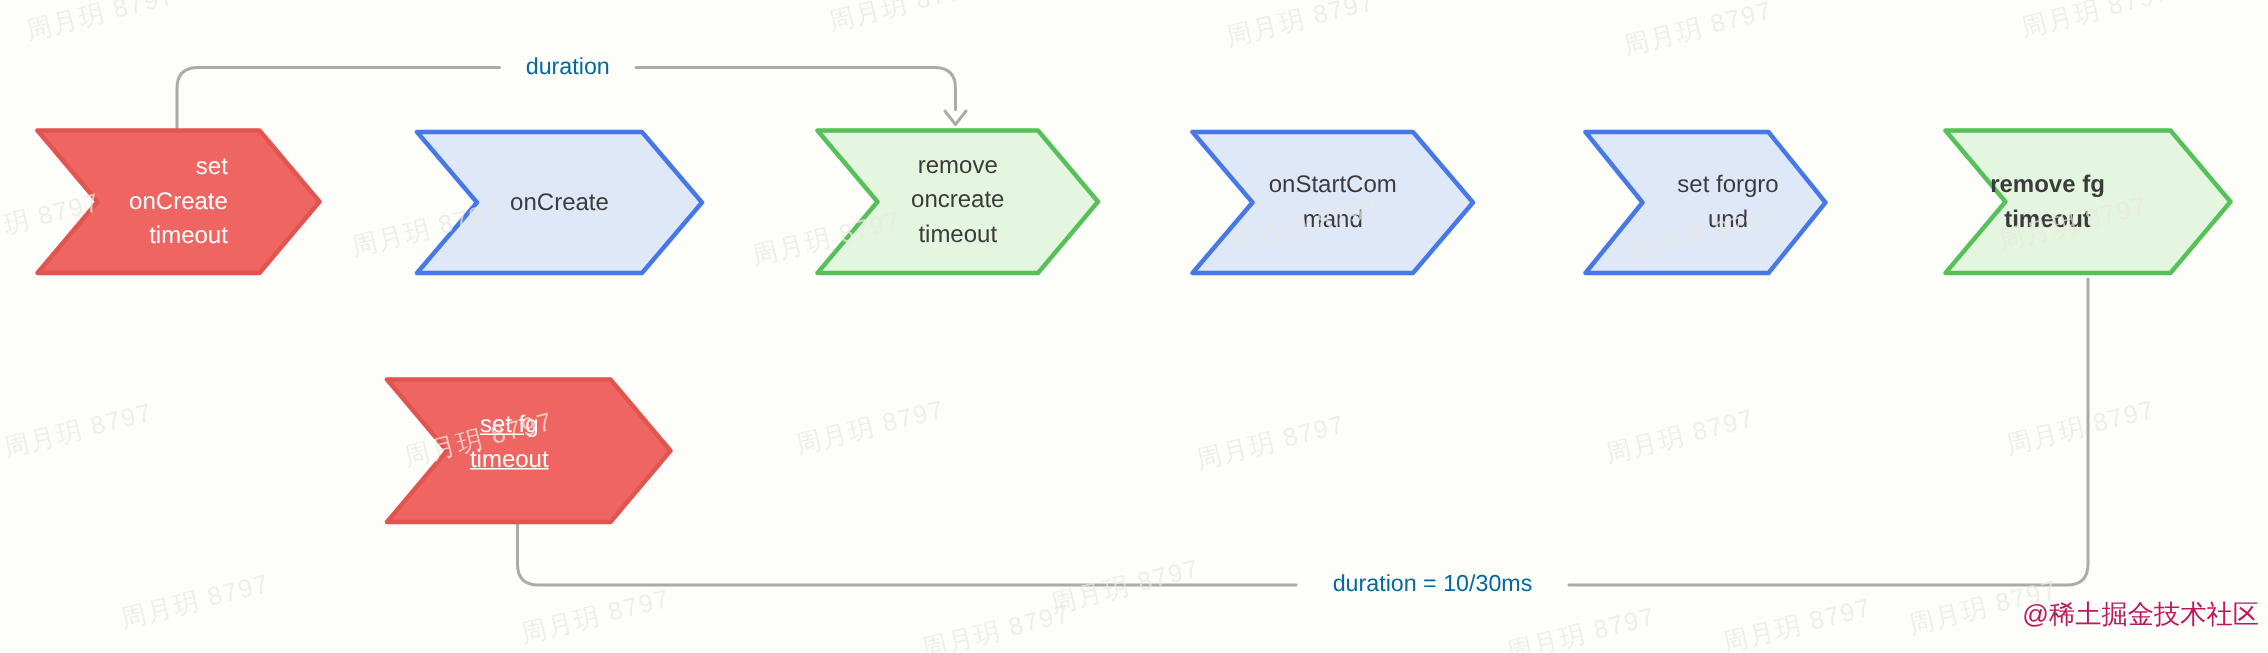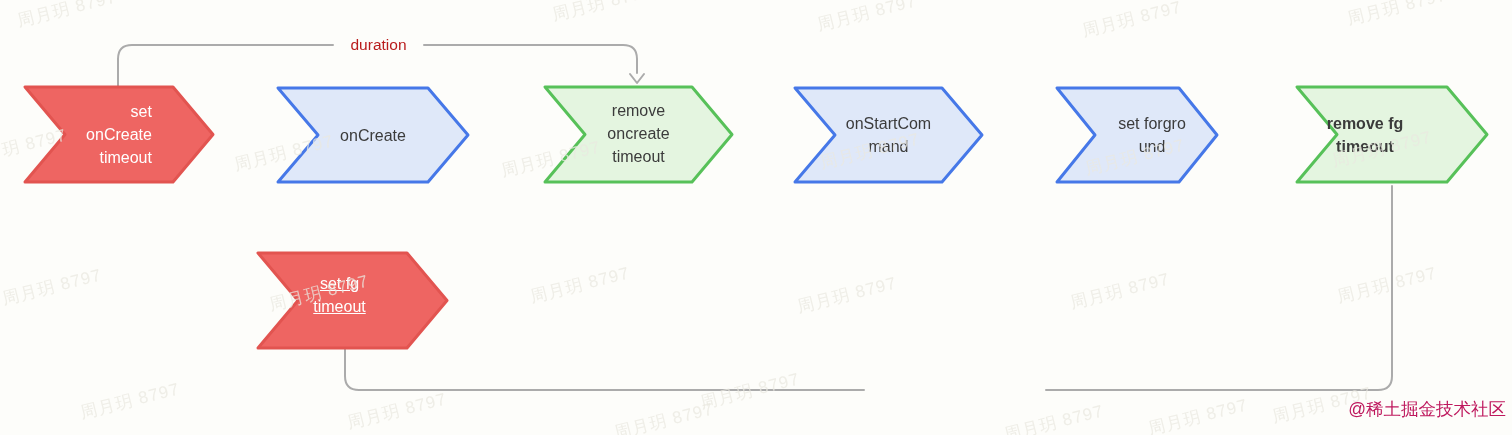--- a/index.html
+++ b/index.html
@@ -13,21 +13,21 @@
   .shape-blue  { fill:#DFE8F9; stroke:#4678E8; }
   .shape-green { fill:#E4F5E0; stroke:#57C159; }
   .node-label {
     position:absolute; display:flex; align-items:center; justify-content:center;
     text-align:center; white-space:pre-line; font-size:16px; line-height:23px;
     pointer-events:none;
   }
   .label-light { color:#FFFFFF; }
   .label-dark  { color:#3B3B3B; }
   .edge-label {
-    position:absolute; text-align:center; font-size:15.5px; color:#b91c1c;
+    position:absolute; text-align:center; font-size:15.5px; color:#0369a1;
     white-space:nowrap;
   }
   .watermark {
     position:absolute; color:rgba(233,232,224,0.75); font-size:17px;
     transform:rotate(-14deg); transform-origin:left top;
     letter-spacing:1px; white-space:nowrap; pointer-events:none;
   }
   .credit {
     position:absolute; left:1330px; top:397px; width:176px;
     color:#be185d; font-size:17.5px; text-align:right; white-space:nowrap;
@@ -66,20 +66,21 @@
   <div class="node-label label-dark" style="left:795px; top:88px; width:187px; height:94px;">onStartCom
 mand</div>
   <div class="node-label label-dark" style="left:1072px; top:88px; width:160px; height:94px;">set forgro
 und</div>
   <div class="node-label label-dark" style="left:1270px; top:87px; width:190px; height:95px;font-weight:bold;">remove fg
 timeout</div>
   <div class="node-label label-light" style="left:245px; top:253px; width:189px; height:84px;text-decoration:underline;">set fg
 timeout</div>
 
   <div class="edge-label" style="left:333px; top:36px; width:91px;">duration</div>
+  <div class="edge-label" style="left:864px; top:381px; width:182px;">duration = 10/30ms</div>
 
   <div id="wm-layer">
       <span class="watermark" style="left: 15px; top: 10px;">周月玥 8797</span>
       <span class="watermark" style="left: 550px; top: 4px;">周月玥 8797</span>
       <span class="watermark" style="left: 815px; top: 14px;">周月玥 8797</span>
       <span class="watermark" style="left: 1080px; top: 20px;">周月玥 8797</span>
       <span class="watermark" style="left: 1345px; top: 8px;">周月玥 8797</span>
       <span class="watermark" style="left: -35px; top: 148px;">周月玥 8797</span>
       <span class="watermark" style="left: 232px; top: 154px;">周月玥 8797</span>
       <span class="watermark" style="left: 499px; top: 160px;">周月玥 8797</span>

